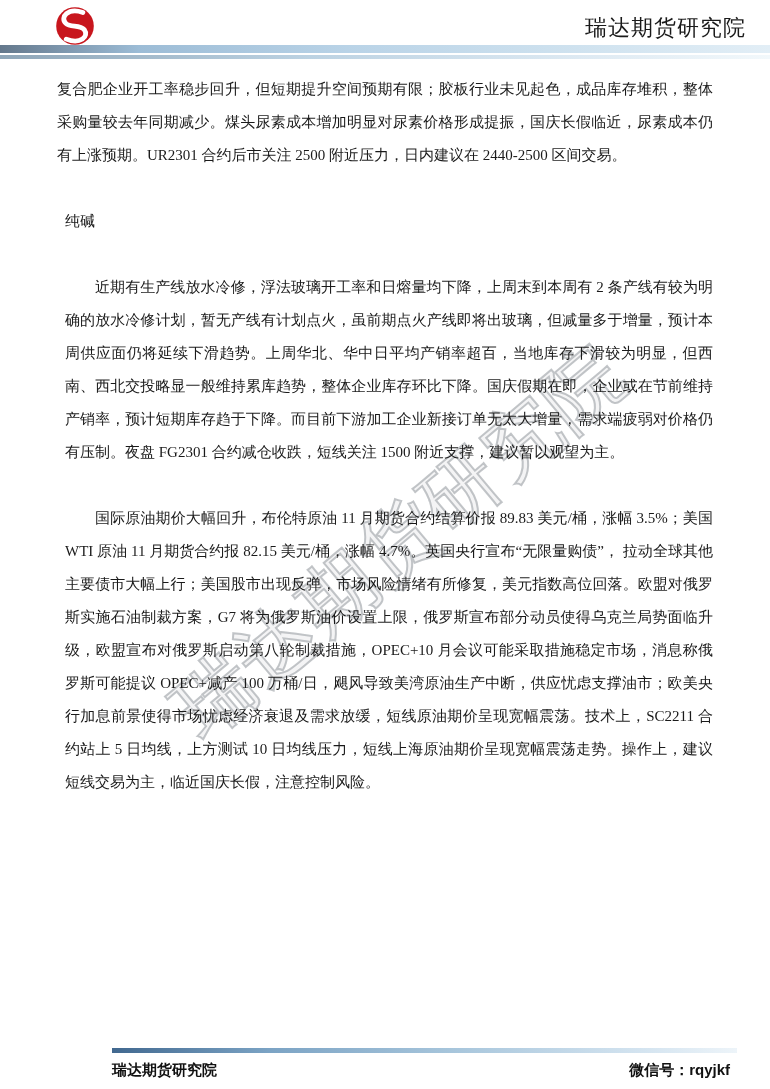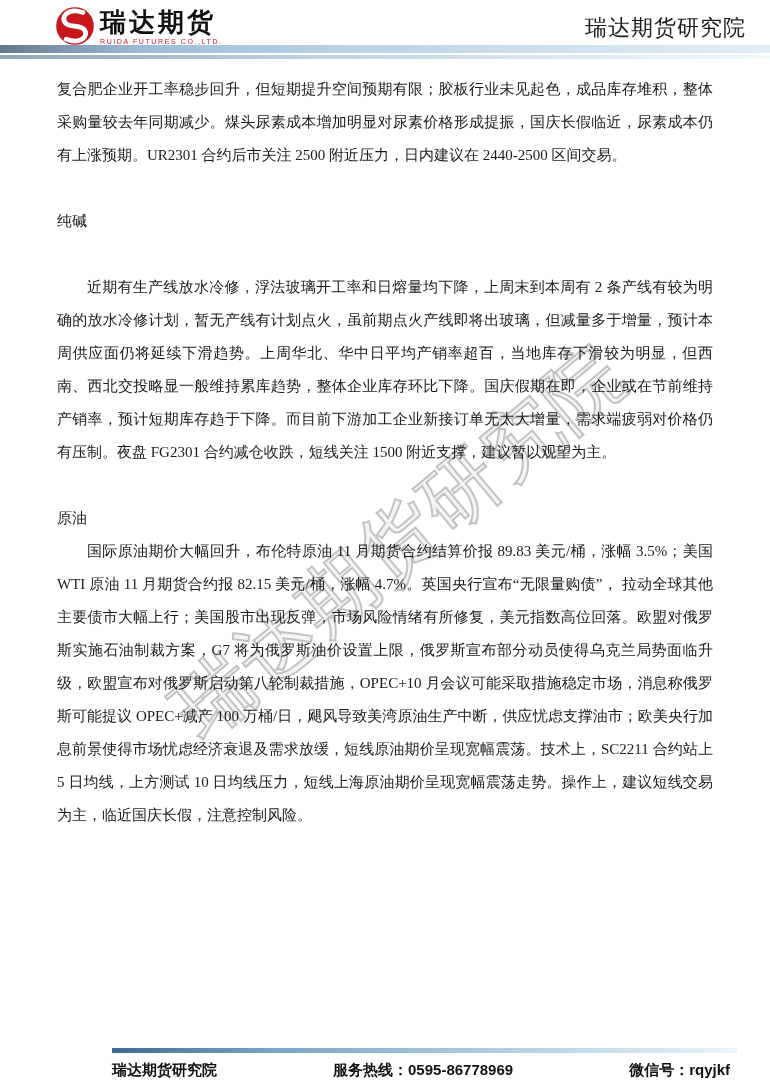--- a/index.html
+++ b/index.html
@@ -55,21 +55,21 @@
   }
 
   
   .content {
     position: absolute; left: 57px; right: 57px; top: 73px; z-index: 1;
     font-size: 15px; line-height: 33px;
     text-align: justify; text-justify: inter-ideograph;
   }
   .content p { margin: 0; font-family: Liberation Serif, serif; }
   .para-indent { text-indent: 2em; }
-  .section { margin-top: 33px; }
+  .section { margin-top: 33px; margin-left: 8px; }
   .section-heading {
     margin: 0; font-size: 15px; font-weight: normal; line-height: 33px;
   }
 
   
   .footer { position: absolute; left: 0; right: 0; bottom: 0; height: 41px; z-index: 2; }
   .footer-bar {
     position: absolute; top: 0; left: 112px; right: 33px; height: 5px;
     background: linear-gradient(to right, #41688f 0%, #7ba3c4 25%, #a8c6dc 55%, #d4e4f0 85%, #edf4f9 100%);
   }
@@ -86,51 +86,45 @@
 <div class="page">
 
   <div class="header">
     <div class="logo">
       <span class="logo-icon">
         <svg viewBox="0 0 48 48" width="42" height="42" aria-hidden="true">
           <circle cx="24" cy="24" r="21.5" fill="#c8161d"></circle>
           <path d="M33 8.5 C 16 2.5, 6.5 14, 13.5 21 C 18.5 26, 29.5 22, 34.5 28 C 40.5 36, 30 45.5, 14 39" stroke="#ffffff" stroke-width="5.5" fill="none" stroke-linecap="round"></path>
         </svg>
       </span>
-      <span class="logo-textcol">
-        <span class="logo-cn" style="display:block">瑞达期货</span>
-        <span class="logo-en" style="display:block">RUIDA FUTURES CO.,LTD.</span>
-      </span>
     </div>
     <div class="header-title">瑞达期货研究院</div>
   </div>
   <div class="bar-main"></div>
   <div class="bar-sub"></div>
 
   <div class="watermark">瑞达期货研究院</div>
 
   <div class="content">
     <p>复合肥企业开工率稳步回升，但短期提升空间预期有限；胶板行业未见起色，成品库存堆积，整体采购量较去年同期减少。煤头尿素成本增加明显对尿素价格形成提振，国庆长假临近，尿素成本仍有上涨预期。UR2301 合约后市关注 2500 附近压力，日内建议在 2440-2500 区间交易。</p>
 
     <div class="section">
       <h2 class="section-heading">纯碱</h2>
     </div>
 
     <div class="section">
       <p class="para-indent">近期有生产线放水冷修，浮法玻璃开工率和日熔量均下降，上周末到本周有 2 条产线有较为明确的放水冷修计划，暂无产线有计划点火，虽前期点火产线即将出玻璃，但减量多于增量，预计本周供应面仍将延续下滑趋势。上周华北、华中日平均产销率超百，当地库存下滑较为明显，但西南、西北交投略显一般维持累库趋势，整体企业库存环比下降。国庆假期在即，企业或在节前维持产销率，预计短期库存趋于下降。而目前下游加工企业新接订单无太大增量，需求端疲弱对价格仍有压制。夜盘 FG2301 合约减仓收跌，短线关注 1500 附近支撑，建议暂以观望为主。</p>
     </div>
 
     <div class="section">
-      <h2 class="section-heading">原油</h2>
       <p class="para-indent">国际原油期价大幅回升，布伦特原油 11 月期货合约结算价报 89.83 美元/桶，涨幅 3.5%；美国 WTI 原油 11 月期货合约报 82.15 美元/桶，涨幅 4.7%。英国央行宣布“无限量购债”， 拉动全球其他主要债市大幅上行；美国股市出现反弹，市场风险情绪有所修复，美元指数高位回落。欧盟对俄罗斯实施石油制裁方案，G7 将为俄罗斯油价设置上限，俄罗斯宣布部分动员使得乌克兰局势面临升级，欧盟宣布对俄罗斯启动第八轮制裁措施，OPEC+10 月会议可能采取措施稳定市场，消息称俄罗斯可能提议 OPEC+减产 100 万桶/日，飓风导致美湾原油生产中断，供应忧虑支撑油市；欧美央行加息前景使得市场忧虑经济衰退及需求放缓，短线原油期价呈现宽幅震荡。技术上，SC2211 合约站上 5 日均线，上方测试 10 日均线压力，短线上海原油期价呈现宽幅震荡走势。操作上，建议短线交易为主，临近国庆长假，注意控制风险。</p>
     </div>
   </div>
 
   <div class="footer">
     <div class="footer-bar"></div>
     <div class="footer-row">
       <span>瑞达期货研究院</span>
-      <span><span>服务热线：</span><span>0595-86778969</span></span>
       <span><span>微信号：</span><span>rqyjkf</span></span>
     </div>
   </div>
 
 </div>
 
 </body></html>

